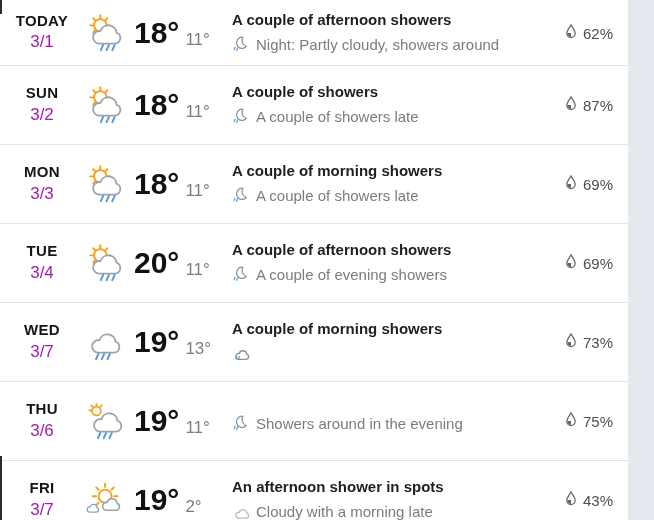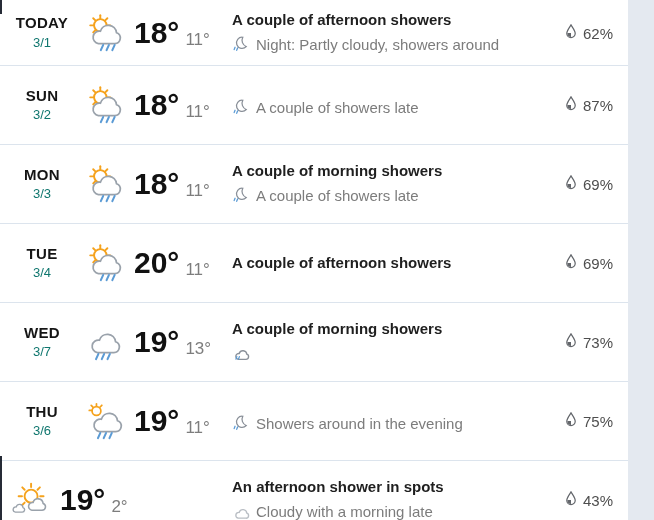--- a/index.html
+++ b/index.html
@@ -14,21 +14,21 @@
   .edge-top{top:0;height:14px;}
   .edge-bottom{top:456px;height:64px;}
   .row{
     position:relative;display:flex;align-items:center;
     width:628px;height:79px;box-sizing:border-box;background:#fff;cursor:pointer;
   }
   .row.first{height:65px;}
   .row + .row{border-top:1px solid #dce4ed;}
   .day-col{width:64px;margin-left:10px;text-align:center;flex:0 0 auto;}
   .day{font-size:15px;font-weight:700;color:#151515;letter-spacing:.3px;line-height:1.1;}
-  .date{font-size:13px;color:#0f766e;margin-top:3px;}
+  .date{font-size:17px;color:#a21caf;margin-top:3px;}
   .icon-col{width:50px;margin-left:8px;flex:0 0 auto;display:flex;align-items:center;justify-content:center;}
   .temp-col{display:flex;align-items:flex-end;margin-left:2px;flex:0 0 auto;min-width:92px;}
   .hi{font-size:30px;font-weight:700;color:#111;line-height:1;}
   .lo{font-size:17px;color:#7d7d7d;margin-left:6px;line-height:1;}
   .phrase-col{position:absolute;left:232px;top:50%;transform:translateY(-50%);width:300px;}
   .phrase{font-size:15px;font-weight:600;color:#1f1f1f;line-height:1.2;}
   .night{display:flex;align-items:flex-start;gap:6px;margin-top:7px;font-size:15px;color:#7c7c7c;}
   .night svg{flex:0 0 auto;}
   .precip-col{position:absolute;right:15px;top:50%;transform:translateY(-50%);
     display:flex;align-items:center;gap:5px;font-size:15px;color:#4e4e4e;}
@@ -174,20 +174,21 @@
       <div class="icon-col">
         <svg width="46" height="42" viewBox="0 0 48 42">
             <use href="#iconSunCloudRain"></use>
           </svg>
       </div>
       <div class="temp-col">
         <span class="hi">18°</span>
         <span class="lo">11°</span>
       </div>
       <div class="phrase-col">
+        <div class="phrase">A couple of showers</div>
         <div class="night">
           <span><svg width="18" height="17" viewBox="0 0 20 18">
                 <use href="#iconMoonRain"></use>
               </svg></span>
           <span>A couple of showers late</span>
         </div>
       </div>
       <div class="precip-col">
         <span><svg width="14" height="16" viewBox="0 0 16 18">
               <use href="#iconDrop"></use>
@@ -236,20 +237,26 @@
         <svg width="46" height="42" viewBox="0 0 48 42">
             <use href="#iconSunCloudRain"></use>
           </svg>
       </div>
       <div class="temp-col">
         <span class="hi">20°</span>
         <span class="lo">11°</span>
       </div>
       <div class="phrase-col">
         <div class="phrase">A couple of afternoon showers</div>
+        <div class="night">
+          <span><svg width="18" height="17" viewBox="0 0 20 18">
+                <use href="#iconMoonRain"></use>
+              </svg></span>
+          <span>A couple of evening showers</span>
+        </div>
       </div>
       <div class="precip-col">
         <span><svg width="14" height="16" viewBox="0 0 16 18">
               <use href="#iconDrop"></use>
             </svg></span>
         <span>69%</span>
       </div>
     </div>
 
     <div class="row">
@@ -306,20 +313,24 @@
       </div>
       <div class="precip-col">
         <span><svg width="14" height="16" viewBox="0 0 16 18">
               <use href="#iconDrop"></use>
             </svg></span>
         <span>75%</span>
       </div>
     </div>
 
     <div class="row">
+      <div class="day-col">
+        <div class="day">FRI</div>
+        <div class="date">3/7</div>
+      </div>
       <div class="icon-col">
         <svg width="46" height="42" viewBox="0 0 48 42">
             <use href="#iconSunSmallClouds"></use>
           </svg>
       </div>
       <div class="temp-col">
         <span class="hi">19°</span>
         <span class="lo">2°</span>
       </div>
       <div class="phrase-col">

